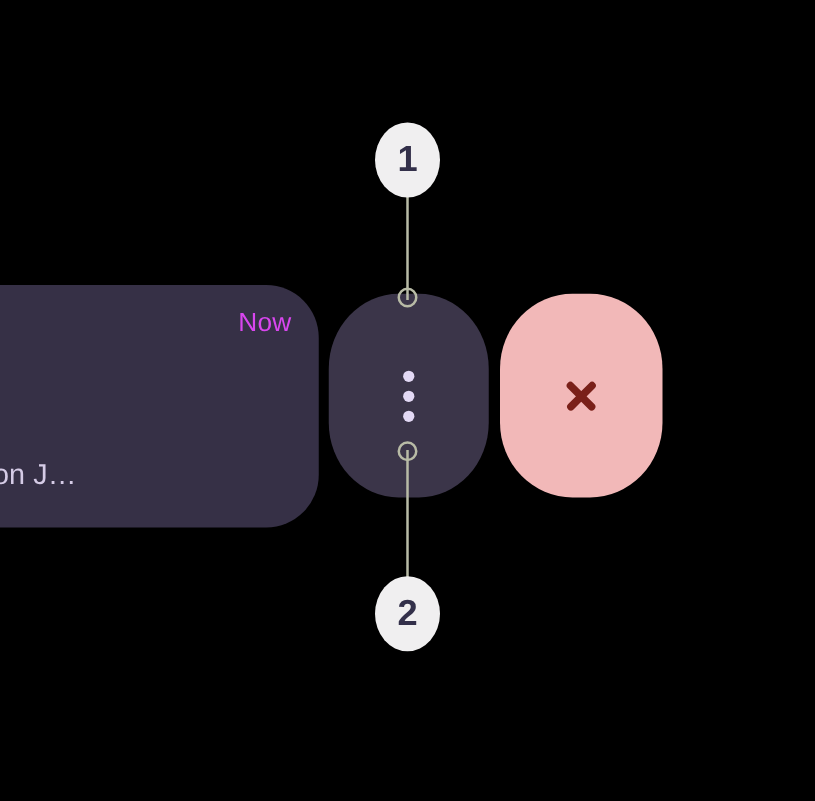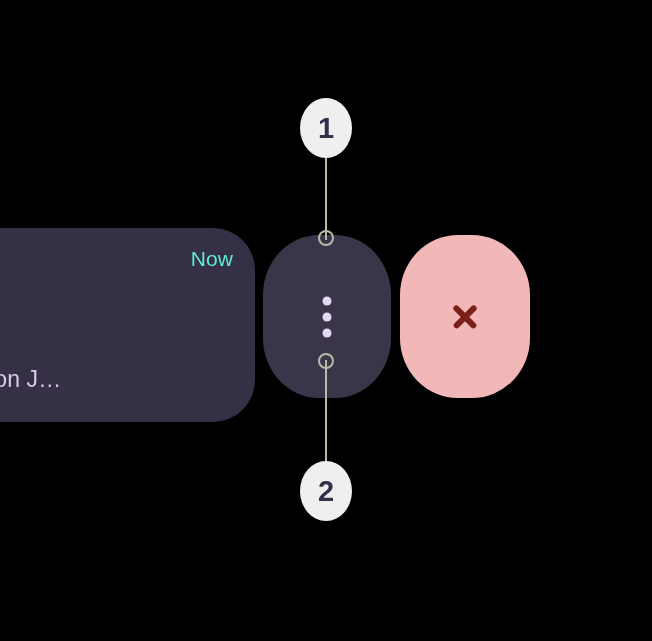--- a/index.html
+++ b/index.html
@@ -34,21 +34,21 @@
     border-radius: 8px 42px 42px 8px;
     box-sizing: border-box;
     padding: 18px 24px 18px 20px;
   }
   .notif-time {
     position: absolute;
     right: 22px;
     top: 18px;
     font-size: 21px;
     line-height: 26px;
-    color: #5eead4;
+    color: #d946ef;
     letter-spacing: 0.1px;
     white-space: nowrap;
   }
   .notif-body {
     position: absolute;
     left: 20px;
     top: 97px;
     width: 270px;
     font-size: 23px;
     line-height: 36px;

